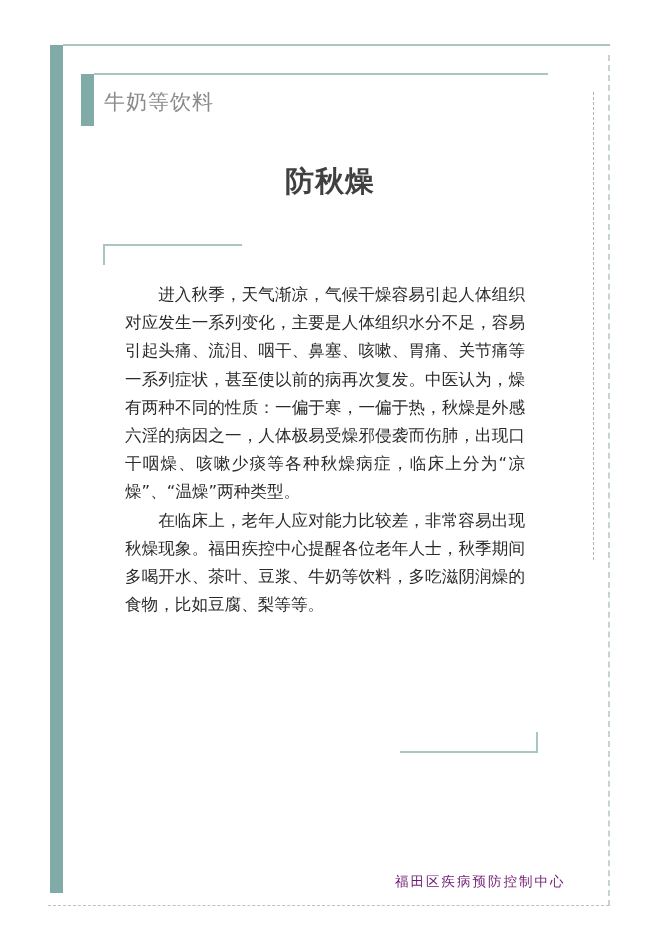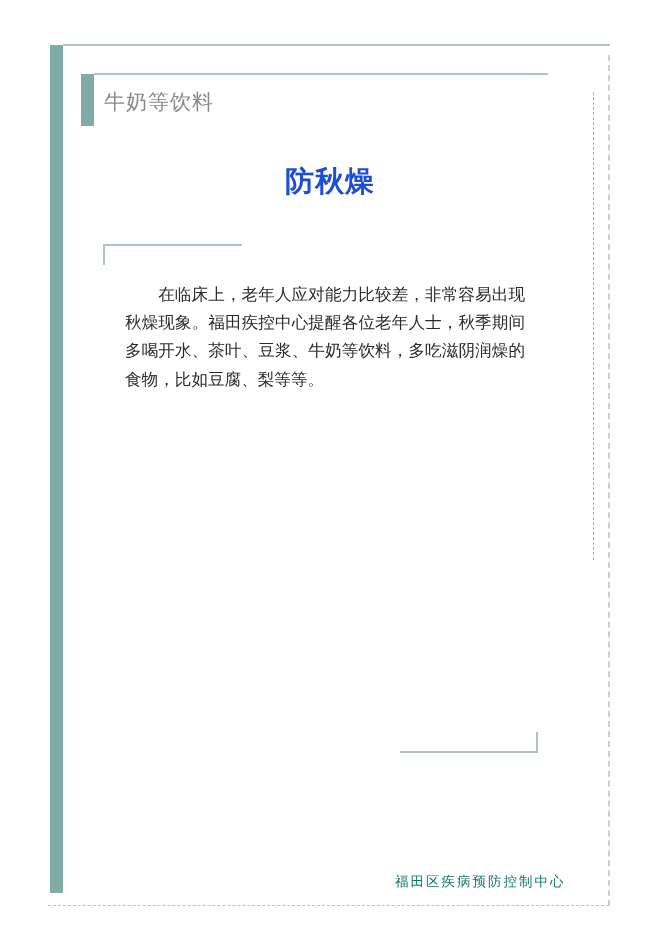--- a/index.html
+++ b/index.html
@@ -8,47 +8,48 @@
   .abs { position:absolute; }
   .teal { background:#80aba7; }
   .left-bar { left:50px; top:45px; width:13px; height:848px; }
   .top-line { left:63px; top:44px; width:547px; height:2px; background:#a9c6c3; }
   .right-dash { left:608px; top:55px; width:0; height:851px; border-left:2px dashed #c7d3d2; }
   .bottom-dash { left:48px; top:905px; width:561px; height:0; border-top:1.5px dashed #b8c4c3; }
   .inner-bar { left:81px; top:74px; width:13px; height:52px; }
   .inner-line { left:94px; top:73px; width:454px; height:1.5px; background:#a9c6c3; }
   .inner-dash { left:593px; top:92px; width:0; height:468px; border-left:1.5px dashed #aab6b5; }
   .section-title { left:104px; top:88px; font-size:21px; color:#8a8a8a; letter-spacing:1px; }
-  .main-title { left:0; width:660px; top:162px; text-align:center; font-size:29px; font-weight:bold; color:#1d4ed8; letter-spacing:1px; }
+  .main-title { left:0; width:660px; top:162px; text-align:center; font-size:29px; font-weight:bold; color:#404040; letter-spacing:1px; }
   .br-tl-h { left:103px; top:244px; width:139px; height:1.5px; background:#a9c6c3; }
   .br-tl-v { left:103px; top:244px; width:1.5px; height:21px; background:#a9c6c3; }
   .br-br-h { left:400px; top:751px; width:138px; height:1.5px; background:#a9c6c3; }
   .br-br-v { left:536px; top:732px; width:1.5px; height:21px; background:#a9c6c3; }
   .body-text { left:125px; top:281px; width:400px; font-size:16.6px; line-height:28.2px; color:#2a2a2a; text-align:justify; }
   .body-text p { margin:0; text-indent:2em; }
-  .footer { left:395px; top:873px; font-size:13.5px; color:#0f766e; letter-spacing:2px; }
+  .footer { left:395px; top:873px; font-size:13.5px; color:#701a75; letter-spacing:2px; }
 </style>
 </head>
 <body>
 
 <div class="abs teal left-bar"></div>
 <div class="abs top-line"></div>
 <div class="abs right-dash"></div>
 <div class="abs bottom-dash"></div>
 
 <div class="abs teal inner-bar"></div>
 <div class="abs inner-line"></div>
 <div class="abs inner-dash"></div>
 
 <div class="abs section-title">牛奶等饮料</div>
 <div class="abs main-title">防秋燥</div>
 
 <div class="abs br-tl-h"></div>
 <div class="abs br-tl-v"></div>
 
 <div class="abs body-text">
+  <p>进入秋季，天气渐凉，气候干燥容易引起人体组织对应发生一系列变化，主要是人体组织水分不足，容易引起头痛、流泪、咽干、鼻塞、咳嗽、胃痛、关节痛等一系列症状，甚至使以前的病再次复发。中医认为，燥有两种不同的性质：一偏于寒，一偏于热，秋燥是外感六淫的病因之一，人体极易受燥邪侵袭而伤肺，出现口干咽燥、咳嗽少痰等各种秋燥病症，临床上分为“凉燥”、“温燥”两种类型。</p>
   <p>在临床上，老年人应对能力比较差，非常容易出现秋燥现象。福田疾控中心提醒各位老年人士，秋季期间多喝开水、茶叶、豆浆、牛奶等饮料，多吃滋阴润燥的食物，比如豆腐、梨等等。</p>
 </div>
 
 <div class="abs br-br-h"></div>
 <div class="abs br-br-v"></div>
 
 <div class="abs footer">福田区疾病预防控制中心</div>
 
 </body></html>

